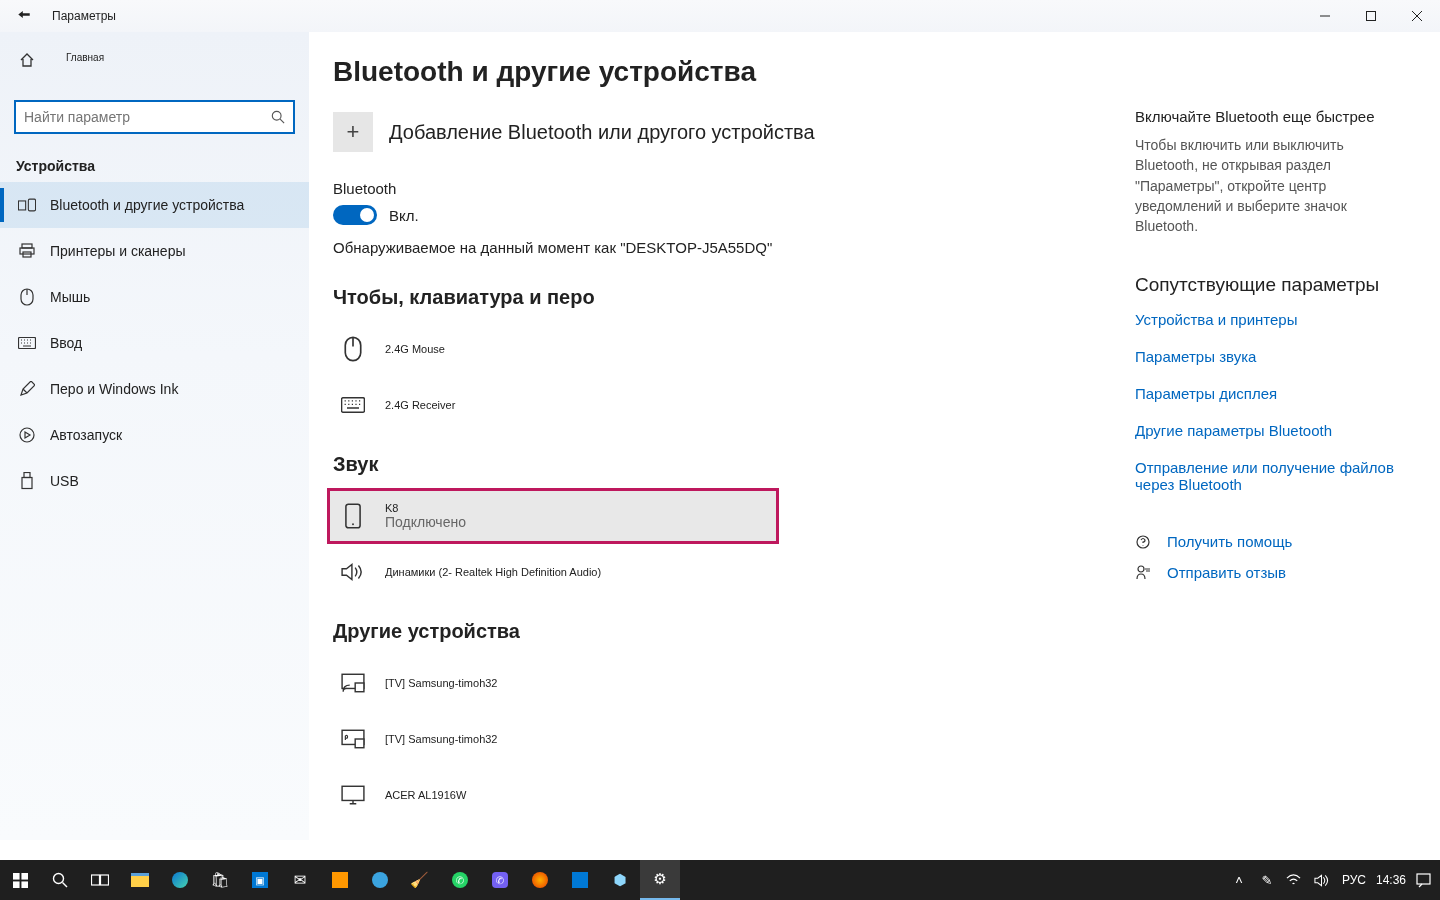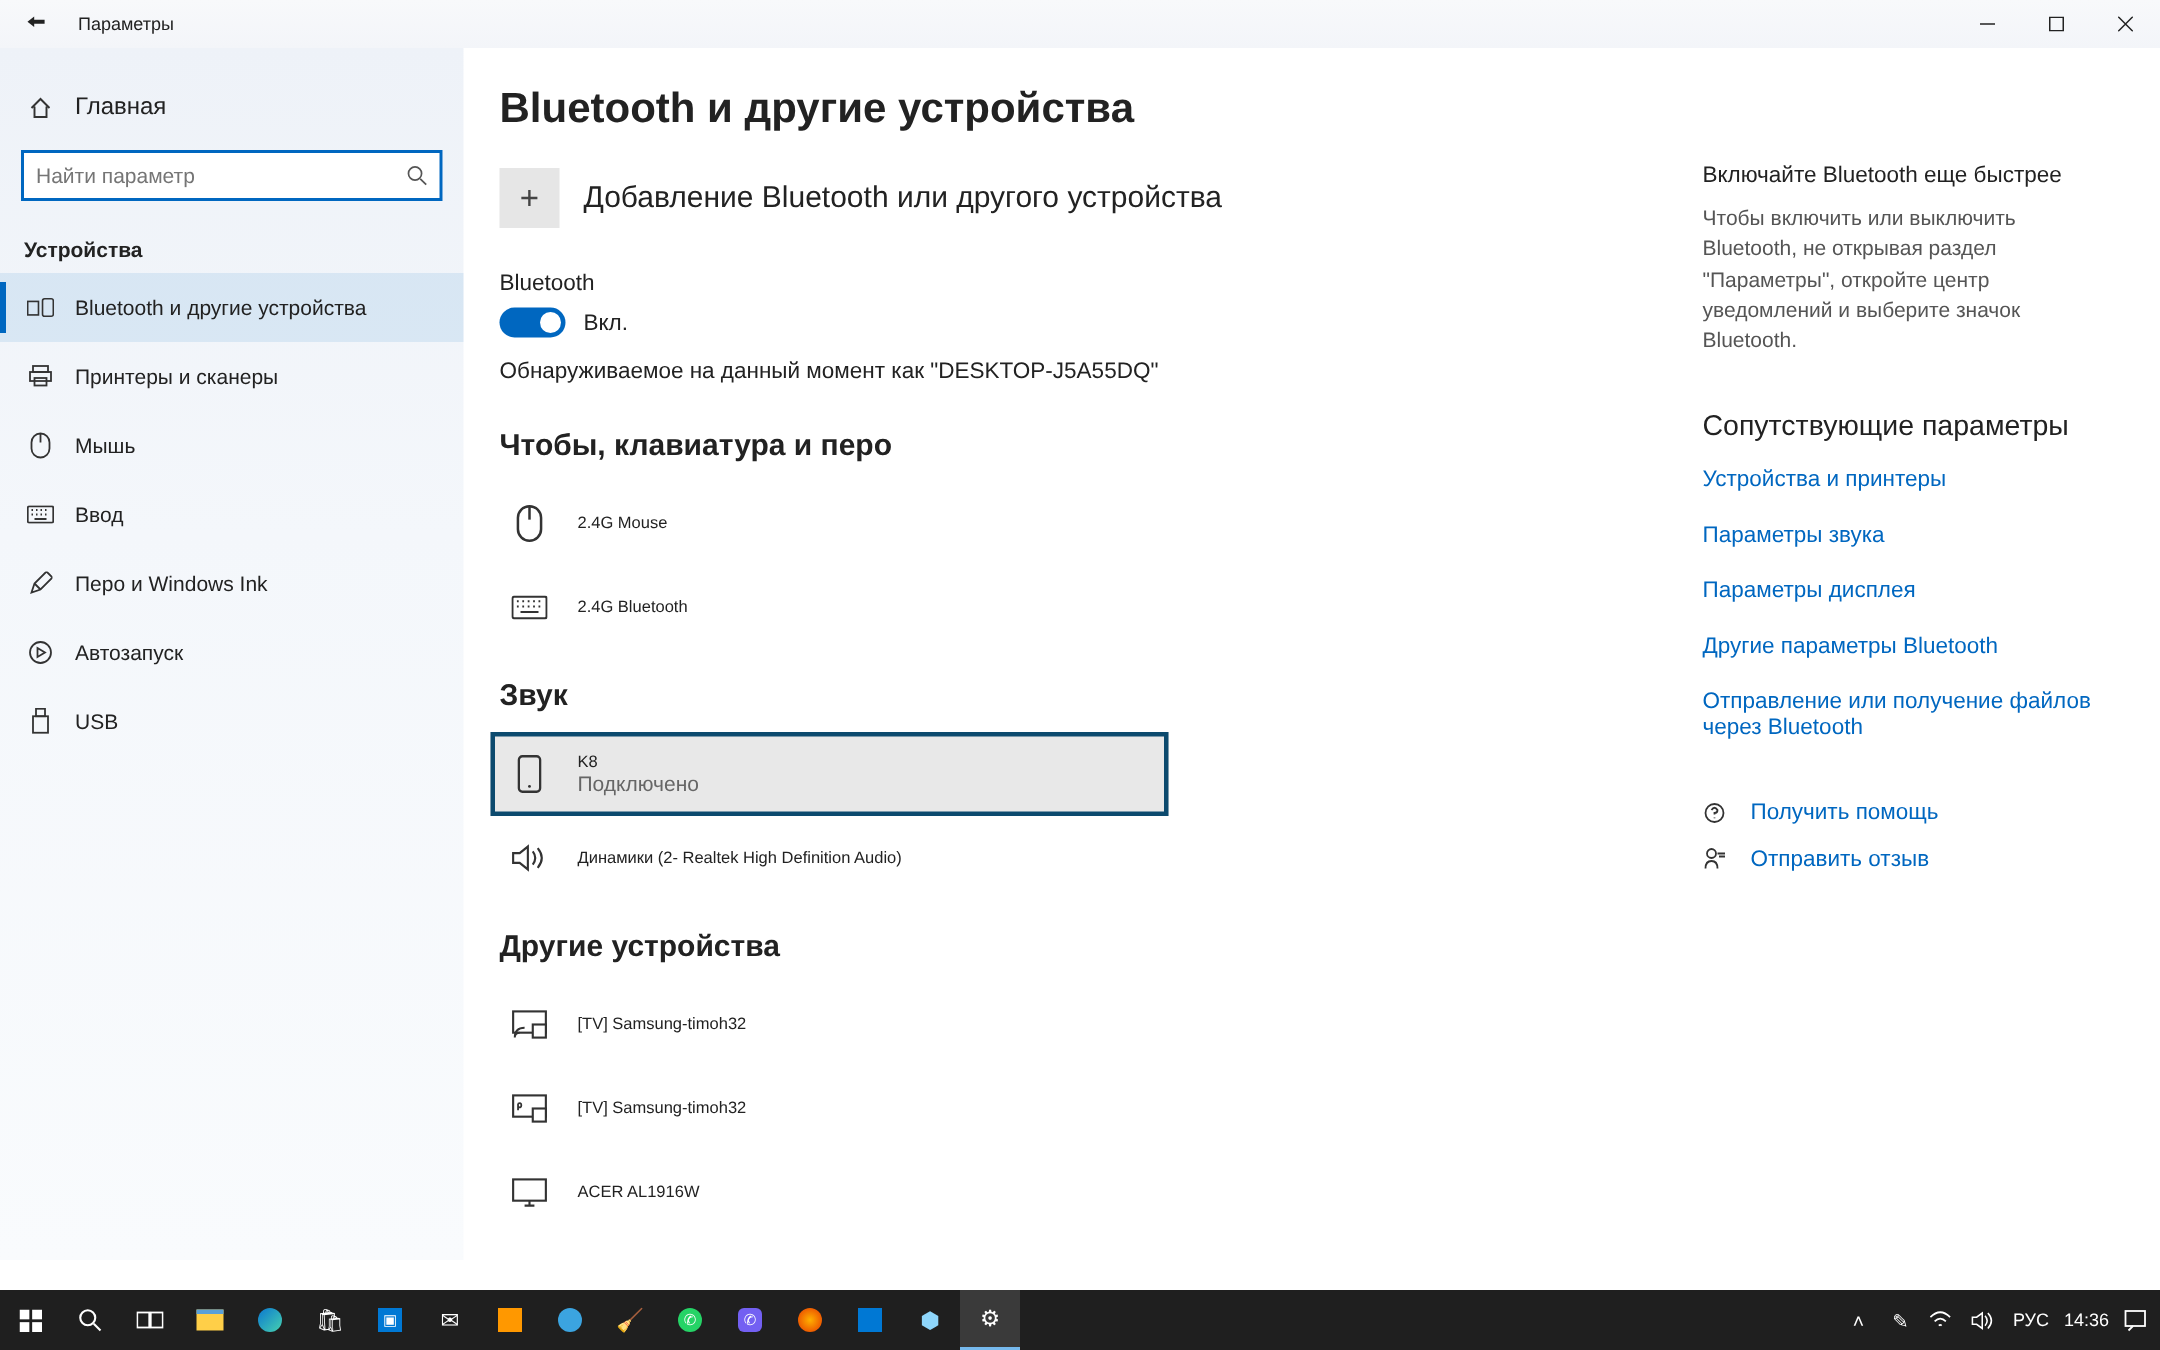--- a/index.html
+++ b/index.html
@@ -9,21 +9,21 @@
 .titlebar { height: 32px; display: flex; align-items: center; background: linear-gradient(to bottom, #f8f9fb, #f3f5f9); }
 .titlebar .back { width: 48px; text-align: center; font-size: 16px; color: #222; cursor: default; }
 .titlebar .title { font-size: 12px; color: #222; flex: 1; padding-left: 4px; }
 .titlebar .win-controls { display: flex; }
 .titlebar .win-controls div { width: 46px; height: 32px; display: flex; align-items: center; justify-content: center; font-size: 10px; color: #222; }
 
 .app { display: flex; height: 808px; }
 
 
 .sidebar { width: 309px; background: linear-gradient(180deg, #eef2f8 0%, #f4f7fb 40%, #f9fbfd 100%); padding-top: 20px; }
-.home-row { display: flex; align-items: center; height: 40px; padding-left: 18px; font-size: 16px; color: #222; gap: 14px; margin-bottom: 8px; }
+.home-row { display: flex; align-items: flex-start; height: 40px; padding-left: 18px; font-size: 10px; color: #222; gap: 30px; margin-bottom: 8px; }
 .search-box { margin: 8px 14px 14px 14px; height: 34px; border: 2px solid #0067c0; background: #fff; display: flex; align-items: center; padding: 0 8px; }
 .search-box input { border: none; outline: none; flex: 1; font-size: 14px; color: #666; background: transparent; }
 .search-box .search-icon { font-size: 14px; color: #555; }
 .category-title { padding: 10px 16px 8px 16px; font-size: 14px; color: #222; font-weight: 600; }
 .nav-item { display: flex; align-items: center; height: 46px; padding-left: 18px; font-size: 14px; color: #222; gap: 14px; position: relative; }
 .nav-item.active { background: rgba(0,103,192,0.10); }
 .nav-item.active::before { content: ""; position: absolute; left: 0; top: 6px; bottom: 6px; width: 4px; background: #0067c0; }
 .nav-icon { width: 18px; display: inline-flex; justify-content: center; color: #333; }
 
 
@@ -34,21 +34,21 @@
 .add-btn { width: 40px; height: 40px; background: #e6e6e6; display: flex; align-items: center; justify-content: center; font-size: 22px; color: #444; }
 .add-label { font-size: 20px; color: #222; }
 .section-label { font-size: 15px; color: #222; margin-bottom: 8px; }
 .toggle-row { display: flex; align-items: center; gap: 12px; margin-bottom: 14px; }
 .toggle { width: 44px; height: 20px; background: #0067c0; border-radius: 10px; position: relative; }
 .toggle::after { content: ""; position: absolute; right: 3px; top: 3px; width: 14px; height: 14px; background: #fff; border-radius: 50%; }
 .toggle-state { font-size: 15px; color: #222; }
 .discoverable { font-size: 15px; color: #222; margin-bottom: 30px; }
 .section-heading { font-size: 20px; font-weight: 600; color: #222; margin-bottom: 12px; margin-top: 20px; }
 .device-row { display: flex; align-items: center; gap: 18px; height: 56px; padding-left: 6px; width: 432px; }
-.device-row.selected { background: #e8e8e8; width: 452px; border: 3px solid #0c4a6e; margin-left: -6px; padding-left: 9px; }
+.device-row.selected { background: #e8e8e8; width: 452px; border: 3px solid #be185d; margin-left: -6px; padding-left: 9px; }
 .device-icon { width: 28px; height: 32px; display: flex; align-items: center; justify-content: center; color: #333; }
 .device-text .name { font-size: 11px; color: #222; }
 .device-text .status { font-size: 14px; color: #666; }
 
 
 .right-panel { width: 305px; padding: 76px 30px 0 0; }
 .tip-title { font-size: 15px; color: #222; margin-bottom: 10px; }
 .tip-body { font-size: 14px; color: #555; line-height: 1.45; margin-bottom: 38px; }
 .related-title { font-size: 19px; color: #222; margin-bottom: 15px; }
 .link { font-size: 15px; color: #0067c0; margin-bottom: 20px; cursor: default; }
@@ -210,21 +210,21 @@
           </div>
       </div>
       <div class="device-row">
         <span class="device-icon">
           <svg width="24" height="16" viewBox="0 0 20 13">
               <rect x="0.5" y="0.5" width="19" height="12" rx="1" fill="none" stroke="#333" stroke-width="1.2"></rect>
               <path d="M3 3h1M6 3h1M9 3h1M12 3h1M15 3h1M3 6h1M6 6h1M9 6h1M12 6h1M15 6h1M5 9h10" stroke="#333" stroke-width="1.1"></path>
             </svg>
         </span>
         <div class="device-text">
-            <div class="name">2.4G Bluetooth</div>
+            <div class="name">2.4G Receiver</div>
           </div>
       </div>
 
       <div class="section-heading">Звук</div>
       <div class="device-row selected">
         <span class="device-icon">
           <svg width="18" height="26" viewBox="0 0 14 22">
               <rect x="1" y="1" width="12" height="20" rx="2" fill="none" stroke="#333" stroke-width="1.3"></rect>
               <circle cx="7" cy="18" r="0.8" fill="#333"></circle>
             </svg>

